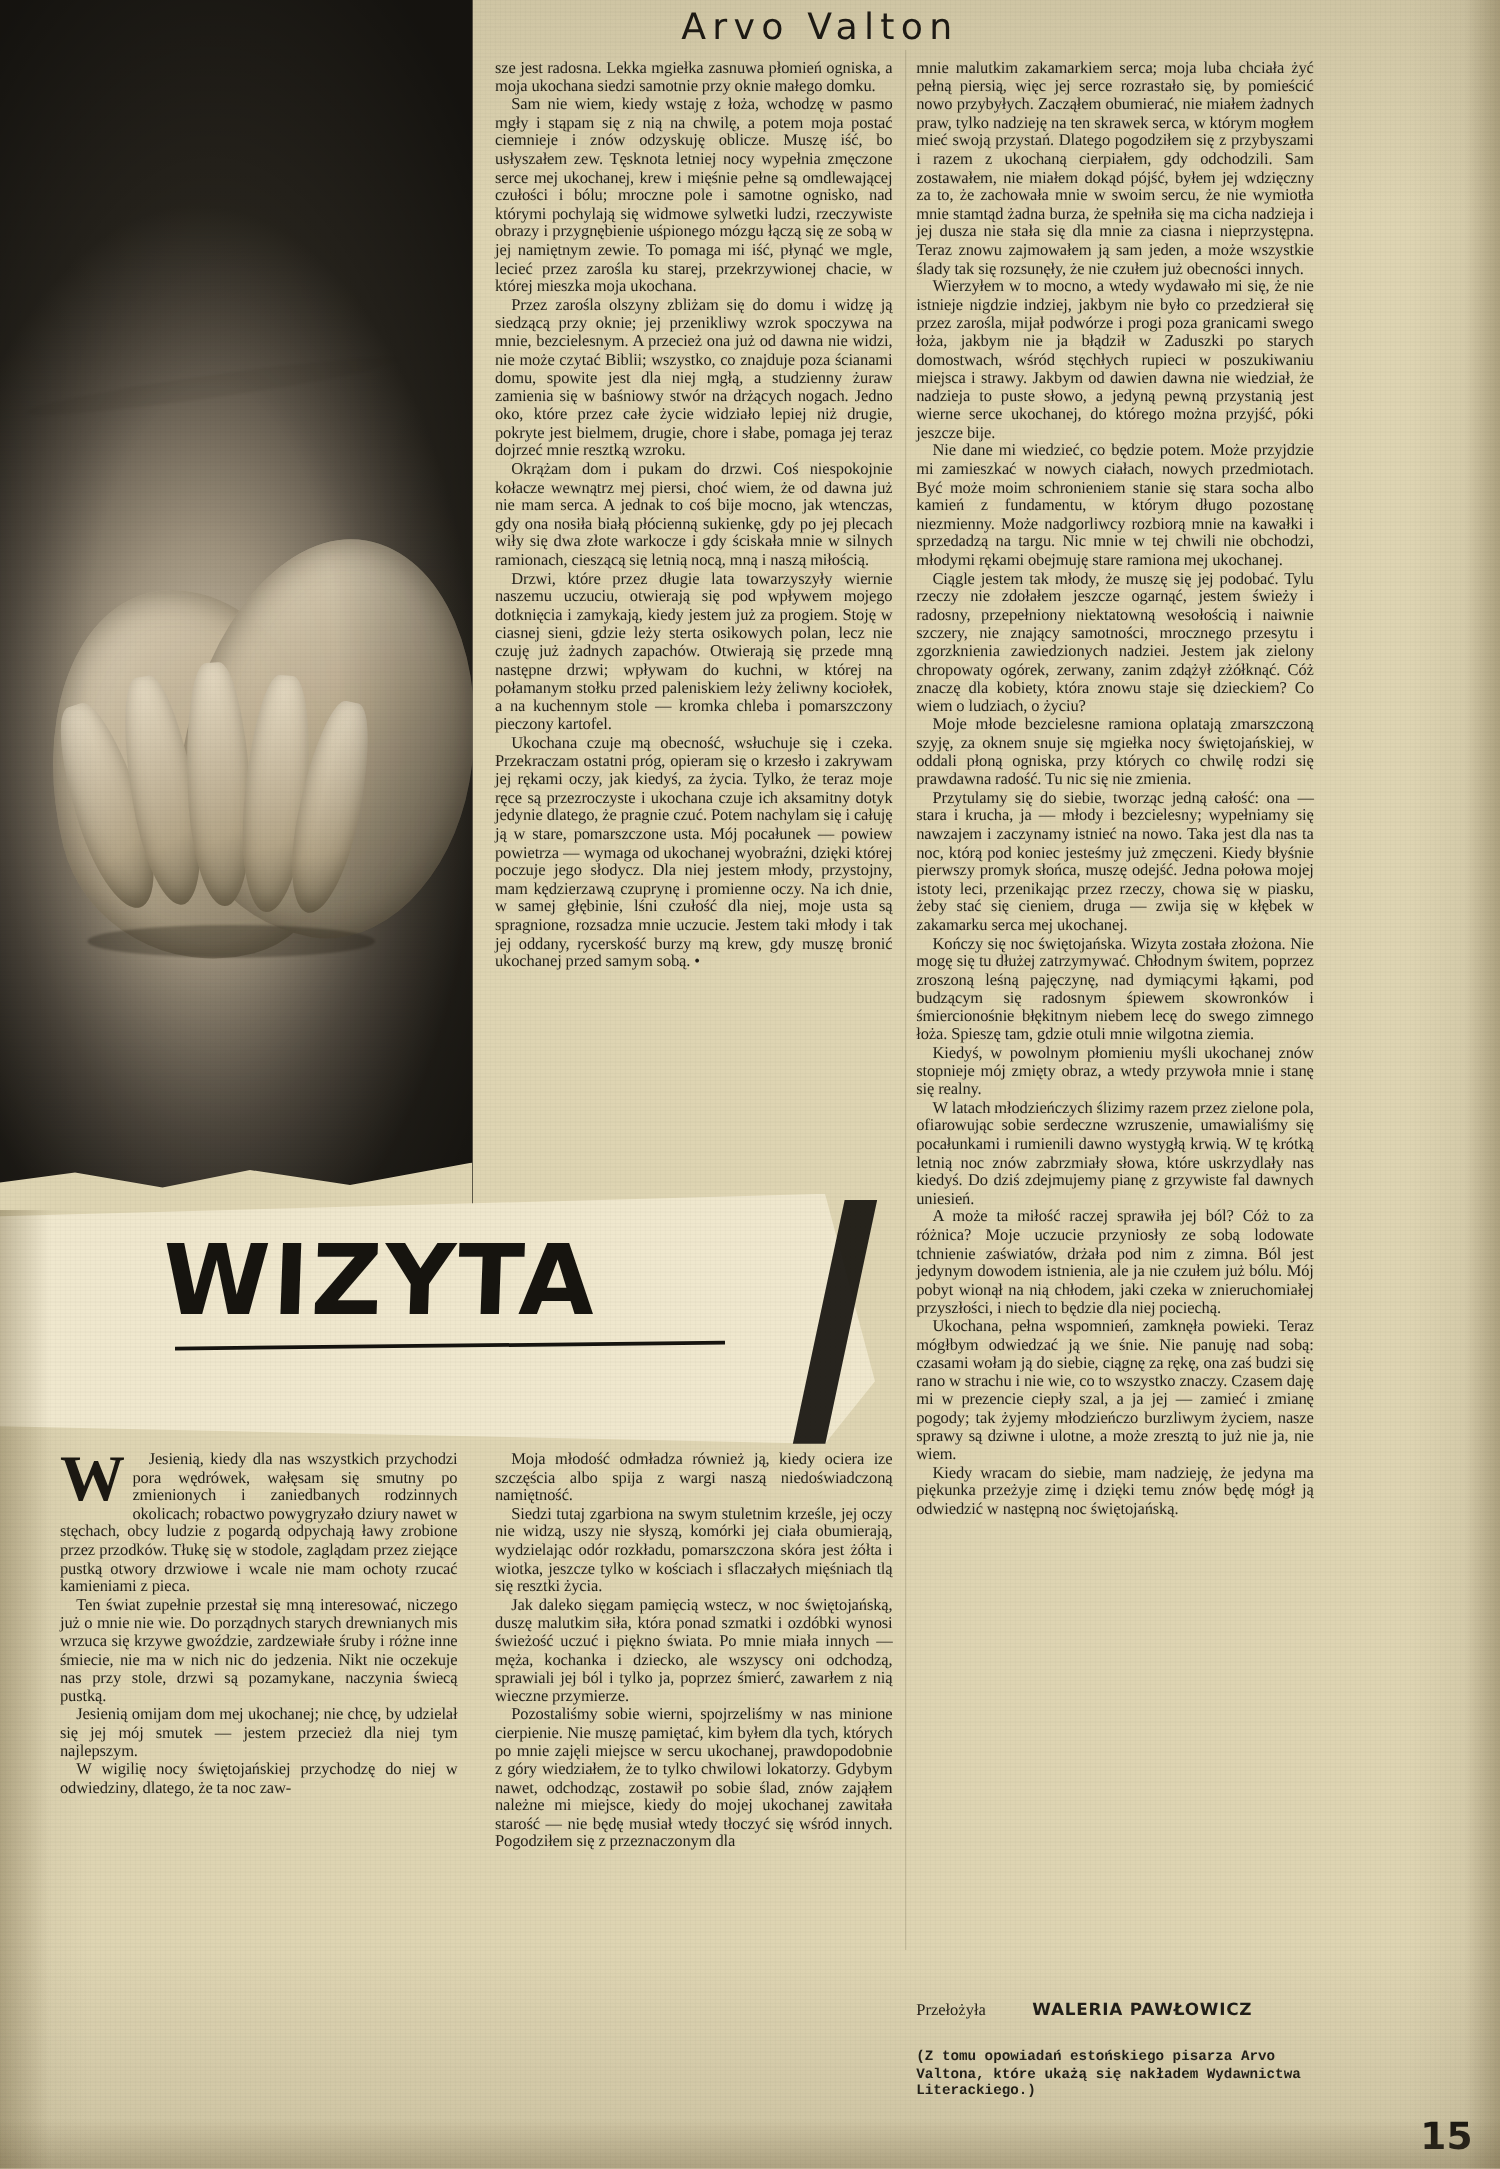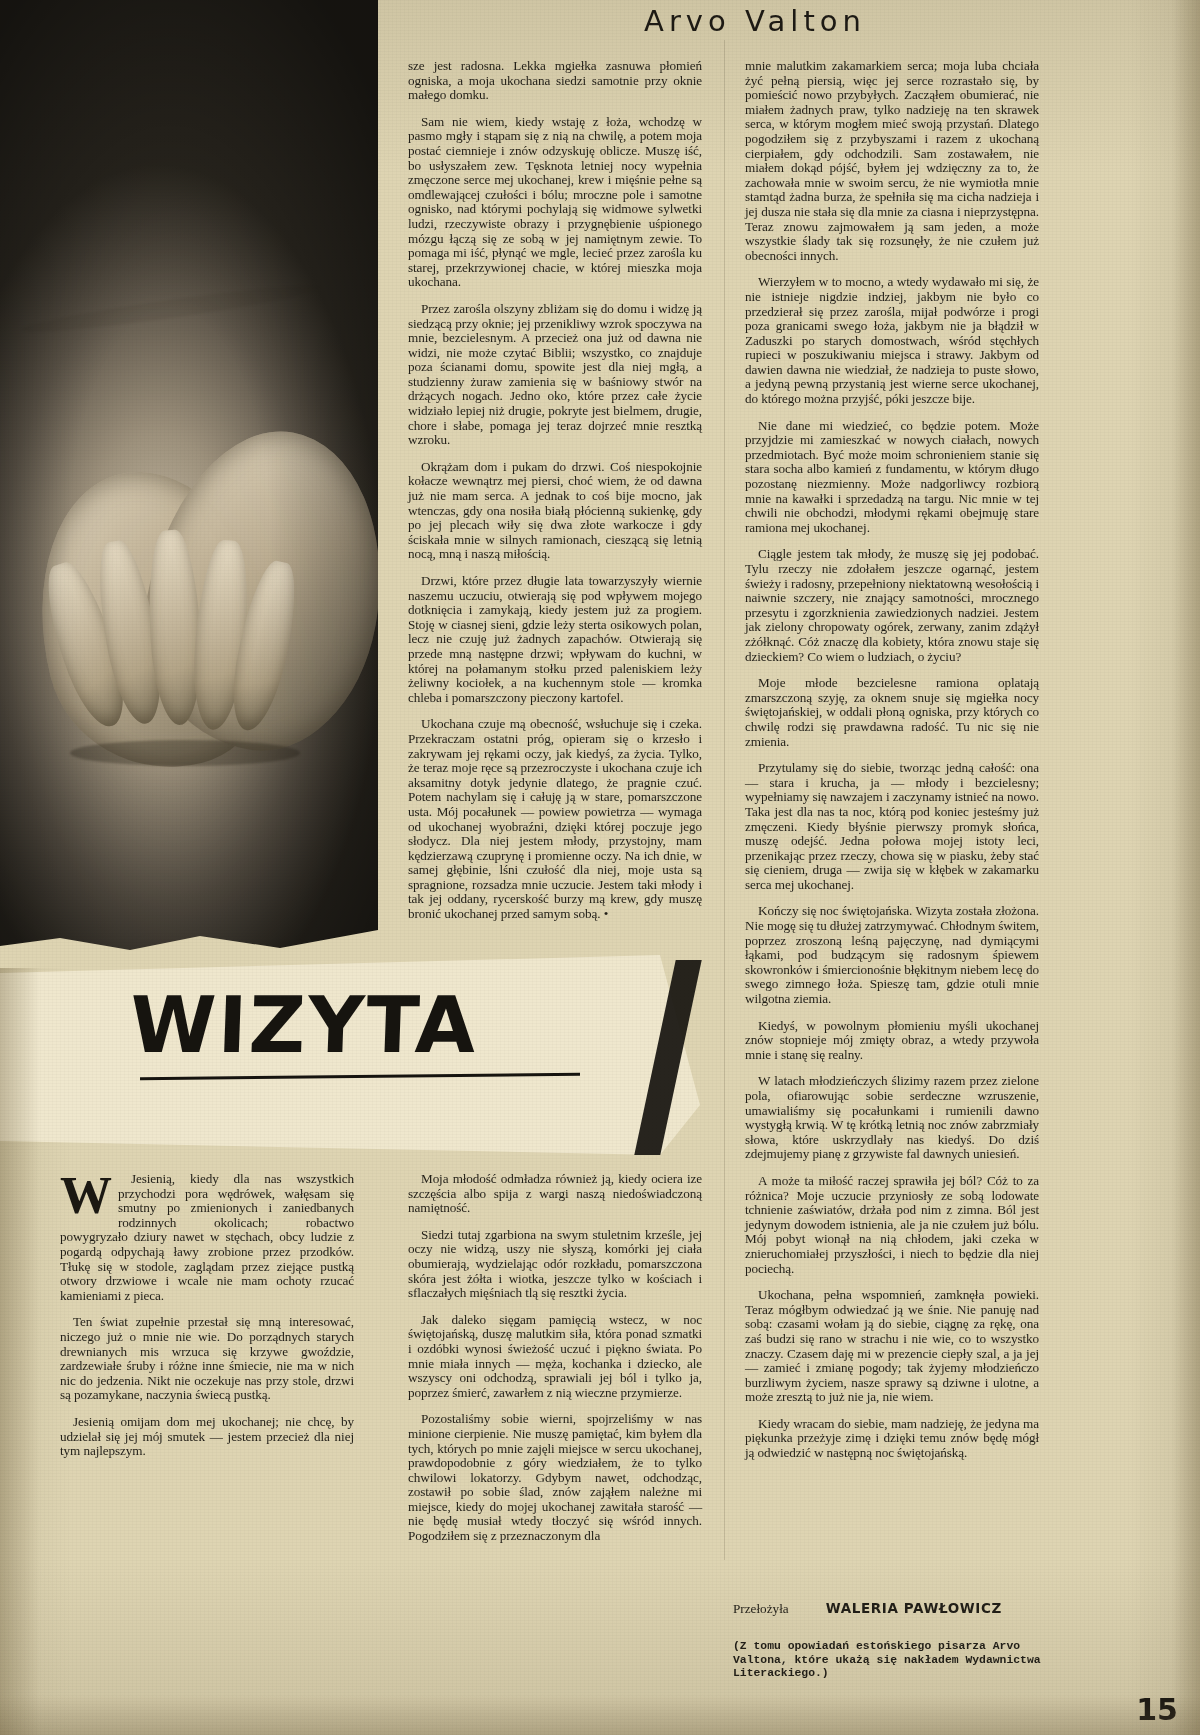--- a/index.html
+++ b/index.html
@@ -27,21 +27,20 @@
     mix-blend-mode:multiply;
     opacity:.75;
   }
 
   
   .author{
     position:absolute;left:545px;top:4px;width:420px;
     font-family:"DejaVu Sans", sans-serif;
     font-size:29px;letter-spacing:5px;color:#1d1a14;
     font-weight:400;
-    text-align:center;
   }
 
   
   .photo{
     position:absolute;left:0;top:0;width:378px;height:968px;
     background:#3c352b;
     overflow:hidden;
   }
   .photo .ph-bg{
     position:absolute;inset:0;
@@ -81,21 +80,21 @@
   .col{
     position:absolute;
     text-align:justify;
     color:#211e17;
     font-size:13.2px;
     line-height:14.6px;
     font-family:"Liberation Serif", serif;
     letter-spacing:-0.1px;
     -webkit-hyphens:auto;hyphens:auto;
   }
-  .col p{margin:12px;text-indent:13px;}
+  .col p{margin:0;text-indent:13px;}
   .col p.noind{text-indent:0;}
 
   .c-top-2{left:396px;top:47px;width:318px;}
   .c-top-3{left:733px;top:47px;width:318px;}
 
   
   .titleband{
     position:absolute;left:0;top:955px;width:700px;height:200px;
   }
   .band-bg{
@@ -236,20 +235,21 @@
   </div>
   <div class="wizyta">WIZYTA</div>
   <div class="rule"></div>
   <div class="slash"></div>
 
   <div class="col c-b1">
     <p class="noind"><span class="dropcap">W</span></p>
     <p>Jesienią, kiedy dla nas wszystkich przychodzi pora wędrówek, wałęsam się smutny po zmienionych i zaniedbanych rodzinnych okolicach; robactwo powygryzało dziury nawet w stęchach, obcy ludzie z pogardą odpychają ławy zrobione przez przodków. Tłukę się w stodole, zaglądam przez ziejące pustką otwory drzwiowe i wcale nie mam ochoty rzucać kamieniami z pieca.</p>
     <p>Ten świat zupełnie przestał się mną interesować, niczego już o mnie nie wie. Do porządnych starych drewnianych mis wrzuca się krzywe gwoździe, zardzewiałe śruby i różne inne śmiecie, nie ma w nich nic do jedzenia. Nikt nie oczekuje nas przy stole, drzwi są pozamykane, naczynia świecą pustką.</p>
     <p>Jesienią omijam dom mej ukochanej; nie chcę, by udzielał się jej mój smutek — jestem przecież dla niej tym najlepszym.</p>
+    <p>W wigilię nocy świętojańskiej przychodzę do niej w odwiedziny, dlatego, że ta noc zaw-</p>
   </div>
 
   <div class="col c-b2">
     <p>Moja młodość odmładza również ją, kiedy ociera ize szczęścia albo spija z wargi naszą niedoświadczoną namiętność.</p>
     <p>Siedzi tutaj zgarbiona na swym stuletnim krześle, jej oczy nie widzą, uszy nie słyszą, komórki jej ciała obumierają, wydzielając odór rozkładu, pomarszczona skóra jest żółta i wiotka, jeszcze tylko w kościach i sflaczałych mięśniach tlą się resztki życia.</p>
     <p>Jak daleko sięgam pamięcią wstecz, w noc świętojańską, duszę malutkim siła, która ponad szmatki i ozdóbki wynosi świeżość uczuć i piękno świata. Po mnie miała innych — męża, kochanka i dziecko, ale wszyscy oni odchodzą, sprawiali jej ból i tylko ja, poprzez śmierć, zawarłem z nią wieczne przymierze.</p>
     <p>Pozostaliśmy sobie wierni, spojrzeliśmy w nas minione cierpienie. Nie muszę pamiętać, kim byłem dla tych, których po mnie zajęli miejsce w sercu ukochanej, prawdopodobnie z góry wiedziałem, że to tylko chwilowi lokatorzy. Gdybym nawet, odchodząc, zostawił po sobie ślad, znów zająłem należne mi miejsce, kiedy do mojej ukochanej zawitała starość — nie będę musiał wtedy tłoczyć się wśród innych. Pogodziłem się z przeznaczonym dla</p>
   </div>
 
   <div class="translator">

